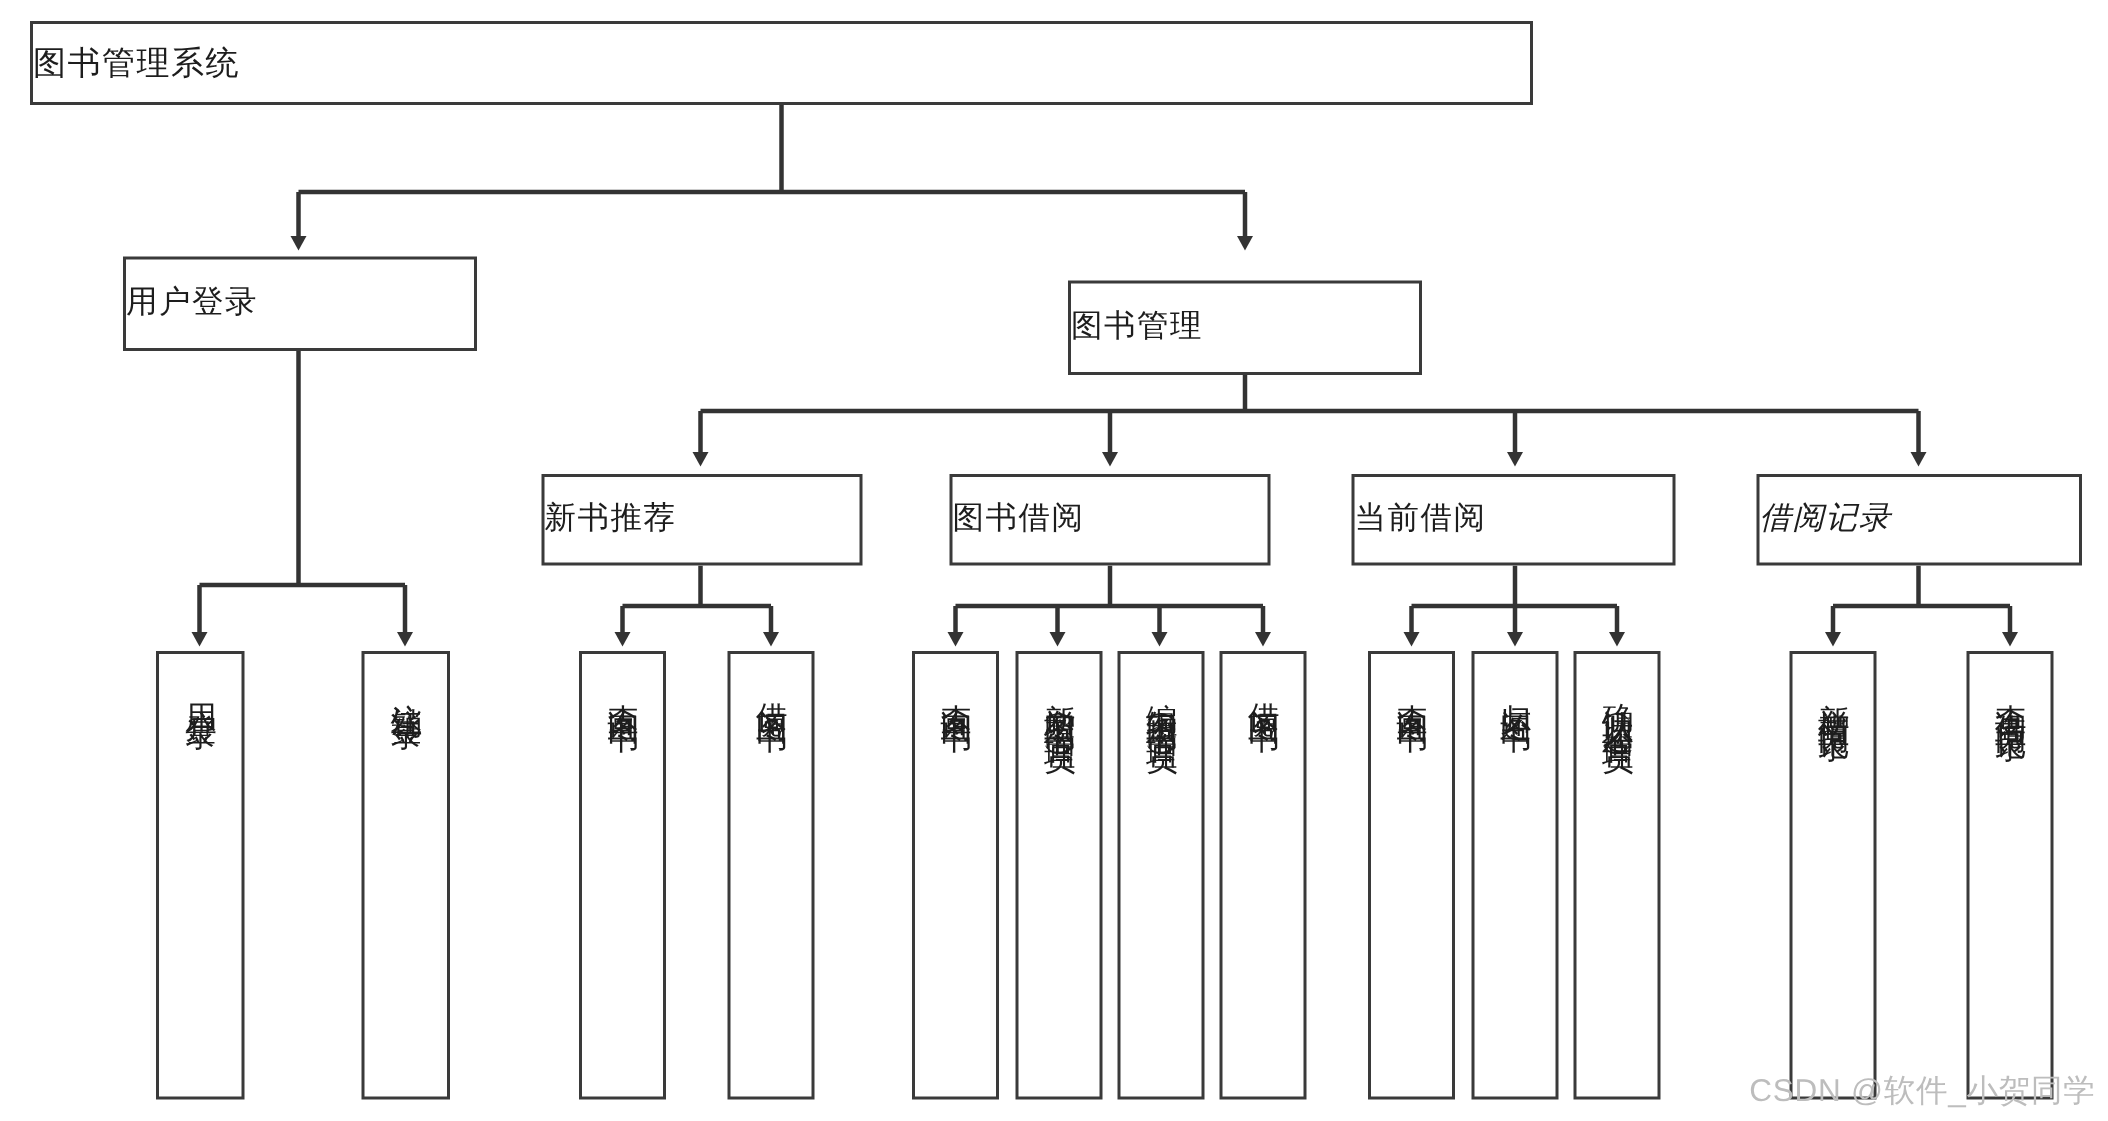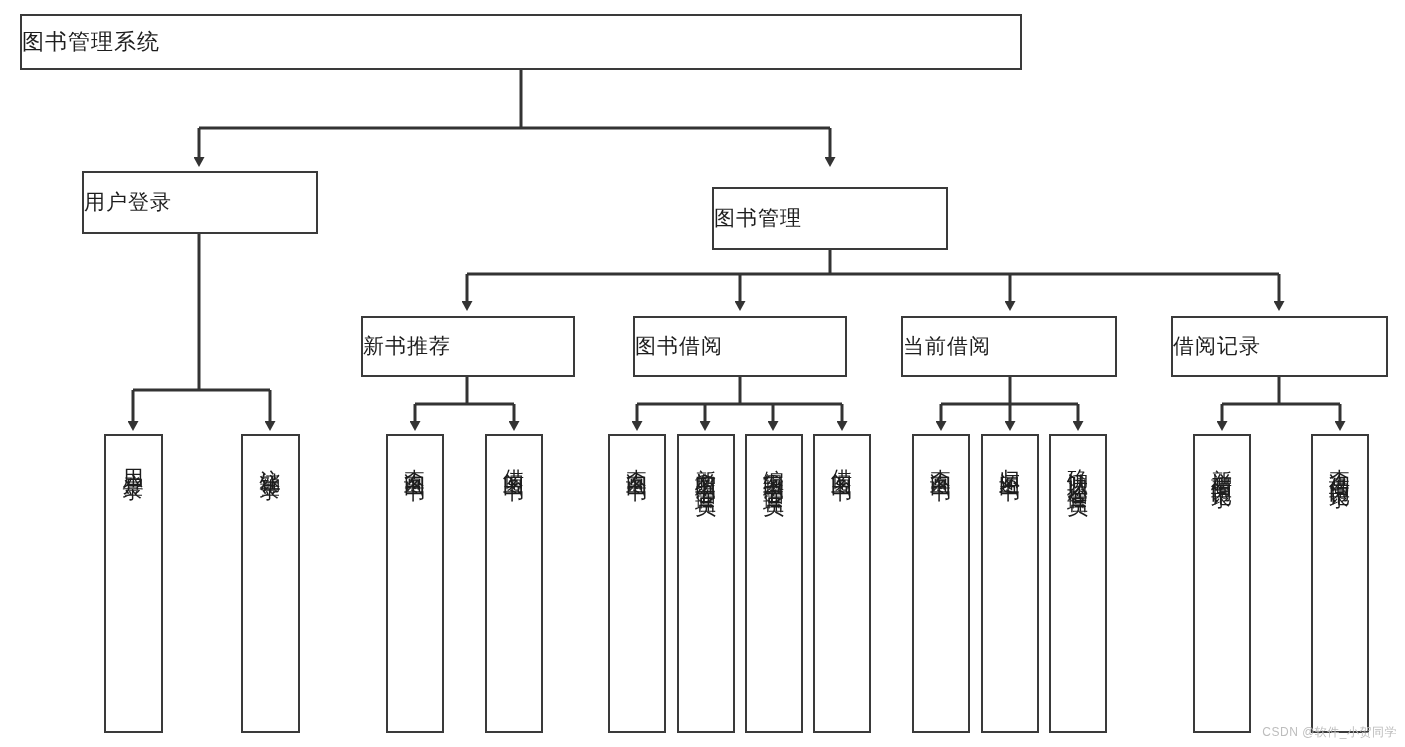--- a/index.html
+++ b/index.html
@@ -57,21 +57,21 @@
     line-height: 1;
   }
   .node.root .lbl {
     font-size: 22px;
   }
   .watermark {
     position: absolute;
     right: 8px;
     bottom: 6px;
     color: #bdbdbd;
-    font-size: 12px;
+    font-size: 21px;
     letter-spacing: 0.5px;
     z-index: 5;
     white-space: nowrap;
   }
 </style>
 </head>
 <body>
 
 <div id="canvas">
 
@@ -142,21 +142,21 @@
   </div>
 
   <div class="node" style="left:633px; top:316px; width:214px; height:61px;">
     <span class="lbl">图书借阅</span>
   </div>
 
   <div class="node" style="left:901px; top:316px; width:216px; height:61px;">
     <span class="lbl">当前借阅</span>
   </div>
 
-  <div class="node" style="left:1171px; top:316px; width:217px; height:61px;">
+  <div class="node" style="left:1171px; top:316px; width:217px; height:61px;font-style:italic;">
     <span class="lbl">借阅记录</span>
   </div>
 
   <div class="node vertical" style="left:104px; top:434px; width:59px; height:299px;">
     <span class="lbl">用户登录</span>
   </div>
 
   <div class="node vertical" style="left:241px; top:434px; width:59px; height:299px;">
     <span class="lbl">注销登录</span>
   </div>

